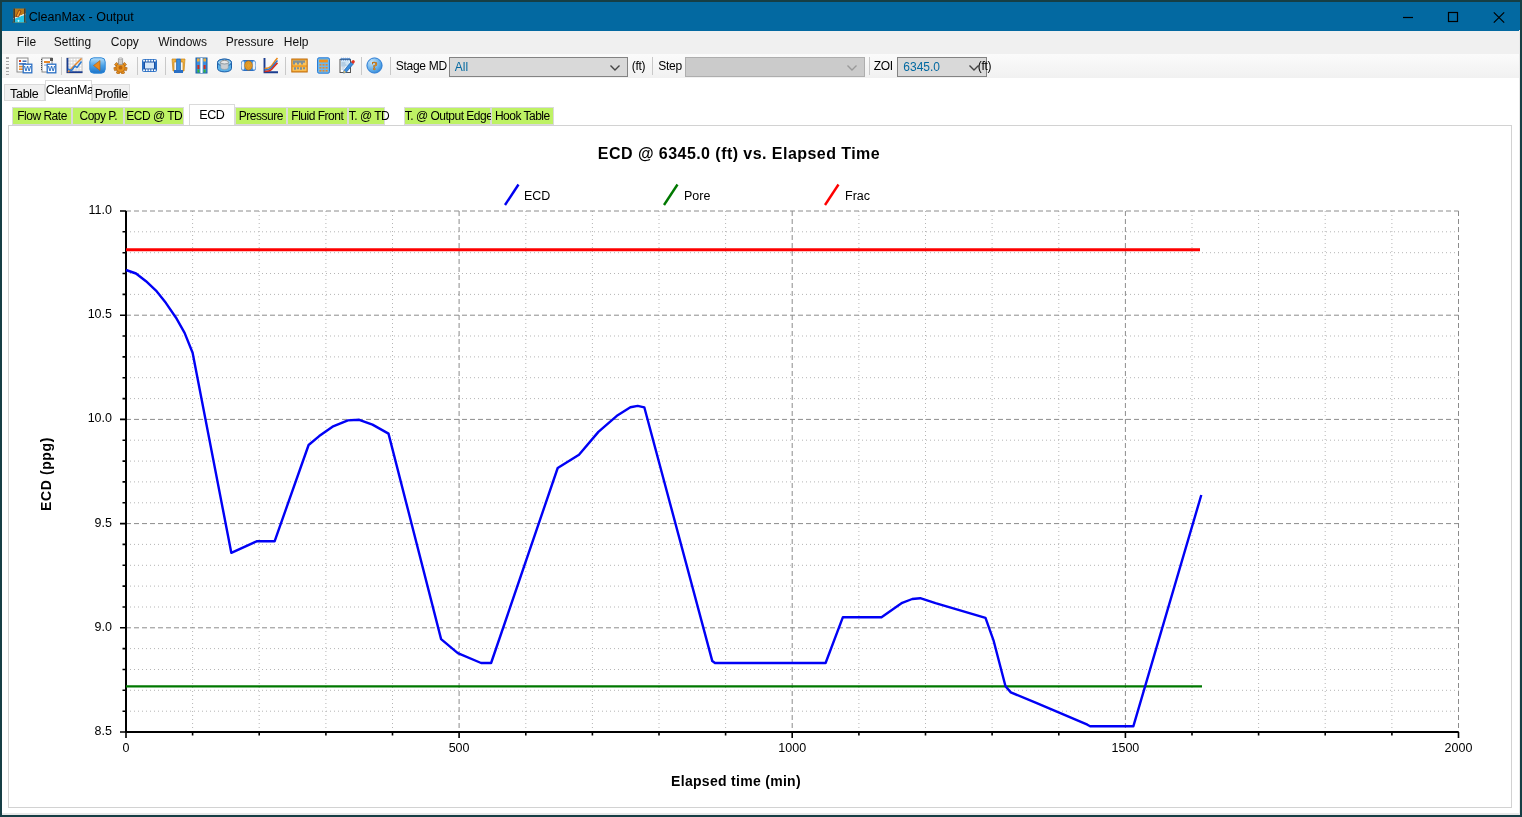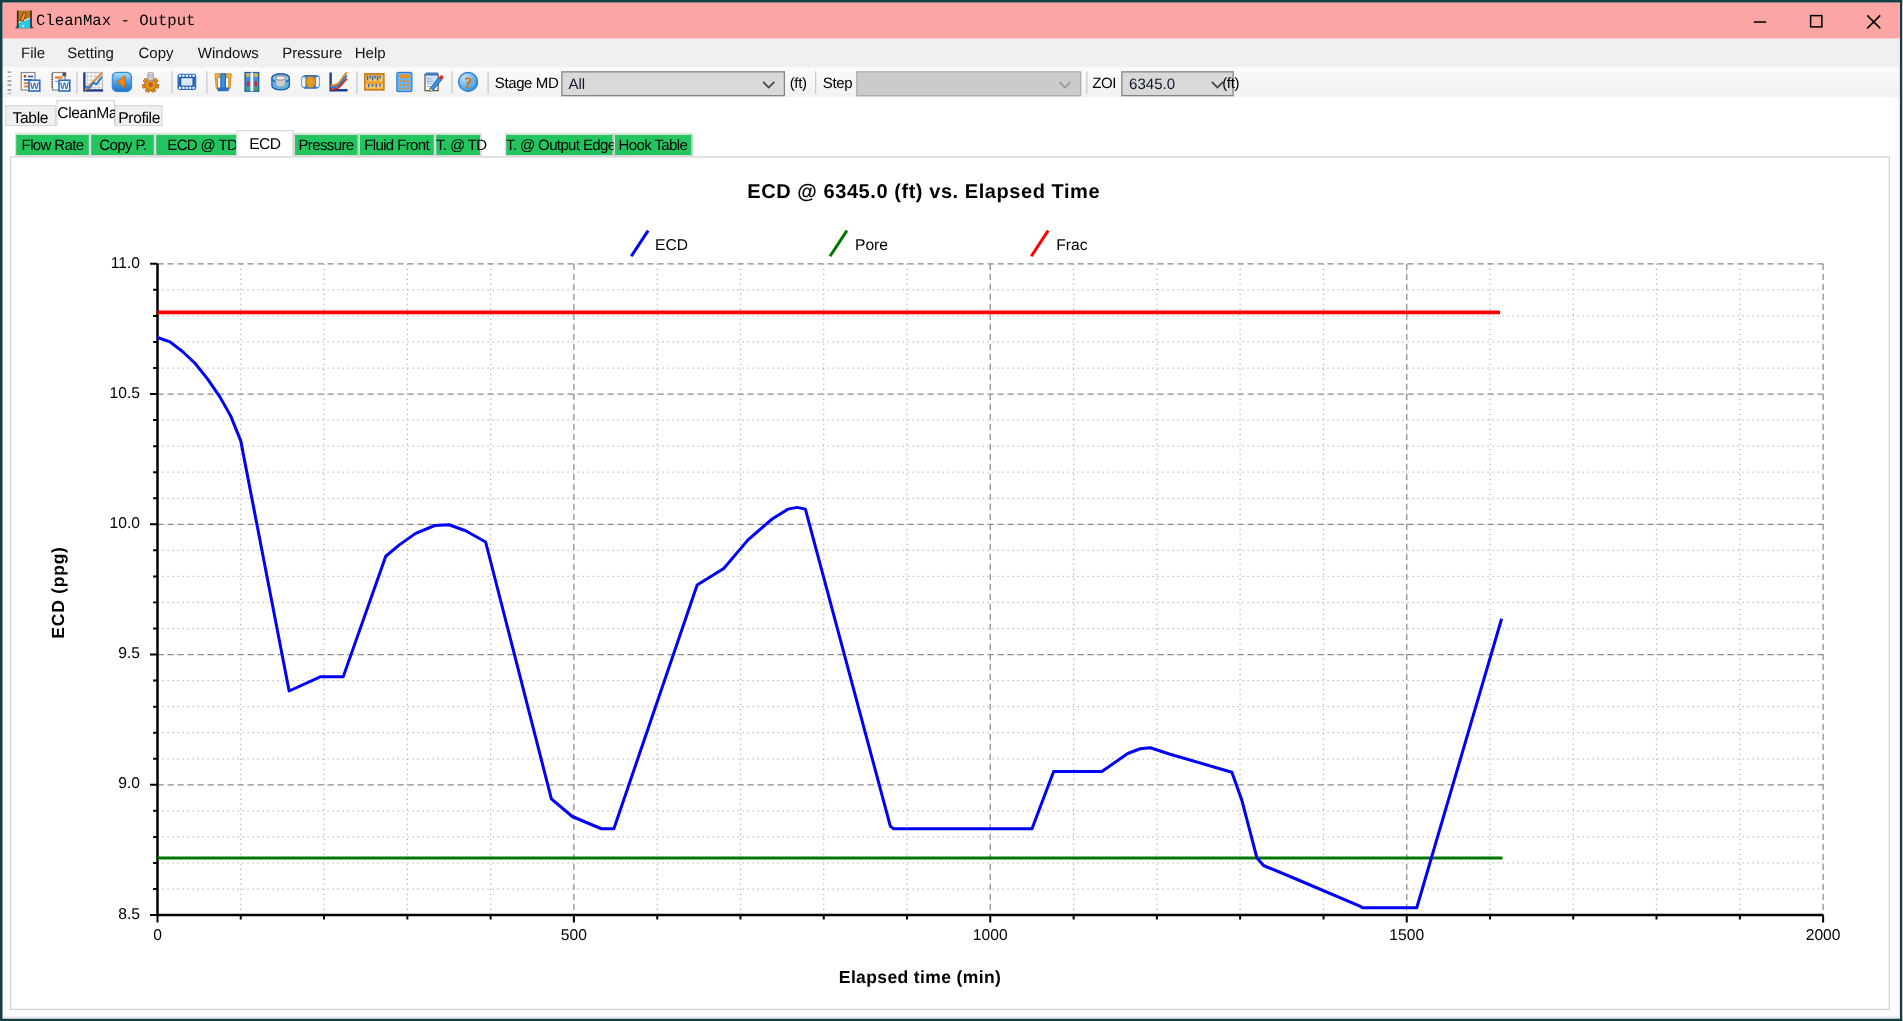--- a/index.html
+++ b/index.html
@@ -4,42 +4,42 @@
 * { margin:0; padding:0; box-sizing:border-box; }
 html,body { width:1522px; height:817px; overflow:hidden; }
 body { font-family:"Liberation Sans",sans-serif; position:relative; background:#fff; }
 .abs { position:absolute; }
 #frame-t { left:0; top:0; width:1522px; height:1.5px; background:#163e45; }
 #frame-l { left:0; top:0; width:1.8px; height:817px; background:#163e45; }
 #frame-r { right:0; top:0; width:2px; height:817px; background:#163e45; }
 #frame-b { left:0; bottom:0; width:1522px; height:2.5px; background:#163e45; }
 #frame-r2 { right:2px; top:30px; width:1.5px; height:785px; background:#e9e9e9; }
 #frame-b2 { left:2px; bottom:2.5px; width:1518px; height:1.2px; background:#e9e9e9; }
-#titlebar { left:1.8px; top:1.5px; width:1518px; height:29px; background:#fca5a5;font-family:Liberation Mono, monospace; }
+#titlebar { left:1.8px; top:1.5px; width:1518px; height:29px; background:#0369a1; }
 #titlebar .txt { position:absolute; left:27px; top:8px; font-size:12.5px; color:#000; }
 #titlebar .ico { position:absolute; left:9px; top:6px; }
 #wbtns { position:absolute; left:1391.5px; top:0; }
 #menubar { left:1.8px; top:30.5px; width:1518px; height:23.5px; background:#f0f0f0; }
 #menubar span { position:absolute; top:4.5px; font-size:12px; color:#111; }
 #toolbar { left:1.8px; top:54px; width:1518px; height:24px; background:linear-gradient(#fbfbfb,#f1f1f1); }
 .tico { position:absolute; top:3px; width:17px; height:17px; }
 .tsep { position:absolute; top:3px; width:1px; height:18px; background:#c9c9c9; }
 #grip { position:absolute; left:4px; top:3px; width:3px; height:18px;
   background-image:repeating-linear-gradient(#a9a9a9 0 1.5px, transparent 1.5px 3.5px); }
 .tlabel { position:absolute; top:5px; font-size:12px; letter-spacing:-0.3px; color:#000; }
 .combo { position:absolute; top:3px; height:20px; background:#d9d9d9; border:1px solid #838383;
-  font-size:12px; color:#0f172a; line-height:19px; padding-left:5px; white-space:nowrap; }
+  font-size:12px; color:#0369a1; line-height:19px; padding-left:5px; white-space:nowrap; }
 .combo .cv { position:absolute; right:6px; top:6px; line-height:0; } .combo .cv svg { display:block; }
 .combo.dis { background:#cbcbcb; border-color:#aeaeae; }
 #tabs1 { left:1.8px; top:78px; width:1518px; height:23px; background:#fff; }
 .tab { position:absolute; top:5.5px; height:17.5px; background:#f0f0f0; border:1px solid #dadada;
   border-bottom:1px solid #dadada; font-size:12.5px; letter-spacing:-0.3px; text-align:center; line-height:18px; color:#000; white-space:nowrap; overflow:visible; }
 .tab.sel { top:2.4px; height:20.6px; background:#fff; border-bottom:none; line-height:19px; }
 #tabs2 { left:1.8px; top:101px; width:1518px; height:24px; background:#fff; }
-.tab2 { position:absolute; top:6px; height:17.5px; background:#22c55e; border:1px solid #dadada;
+.tab2 { position:absolute; top:6px; height:17.5px; background:#bef264; border:1px solid #dadada;
   font-size:12px; letter-spacing:-0.5px; text-align:center; line-height:17px; color:#000; white-space:nowrap; overflow:visible; }
 .tab2.sel2 { top:3px; height:23.5px; background:#fff; border-bottom:none; line-height:20px; font-size:12.5px; }
 #panel { left:8px; top:125px; width:1503.5px; height:682.5px; background:#fff; border:1px solid #d2d2d2; }
 </style></head>
 <body>
 <div class="abs" id="titlebar">
   <span class="ico"><svg width="17" height="17" viewBox="0 0 17 17" xmlns="http://www.w3.org/2000/svg">
         <path d="M1 14.5 3 12h11l2 2.5z" fill="#4a423a"></path>
         <rect x="2.5" y="0.5" width="12" height="14" fill="#b8791a"></rect>
         <path d="M2.5 14.5v-4l12-4.5v8.5z" fill="#28c8e8"></path>
@@ -250,21 +250,21 @@
   <span class="tlabel" style="left:976px;font-size:12px">(ft)</span>
 </div>
 <div class="abs" id="tabs1">
     <div class="tab" style="left:2px;width:41px">Table</div>
     <div class="tab sel" style="left:43px;width:47.5px">CleanMax</div>
     <div class="tab" style="left:90.5px;width:38.0px">Profile</div>
   </div>
 <div class="abs" id="tabs2">
     <div class="tab2" style="left:10px;width:60.5px">Flow Rate</div>
     <div class="tab2" style="left:70.5px;width:52.0px">Copy P.</div>
-    <div class="tab2" style="left:122.5px;width:75px">ECD @ TD</div>
+    <div class="tab2" style="left:122.5px;width:60px">ECD @ TD</div>
     <div class="tab2 sel2" style="left:187px;width:46px">ECD</div>
     <div class="tab2" style="left:233px;width:52px">Pressure</div>
     <div class="tab2" style="left:285px;width:61px">Fluid Front</div>
     <div class="tab2" style="left:346px;width:37px">T. @ TD</div>
     <div class="tab2" style="left:402px;width:87px">T. @ Output Edge</div>
     <div class="tab2" style="left:489px;width:63px">Hook Table</div>
   </div>
 <div class="abs" id="panel"><svg id="chart" width="1503" height="682" viewBox="0 0 1503 682" xmlns="http://www.w3.org/2000/svg" font-family="Liberation Sans, sans-serif">
       <path d="M117.0 585.2H1449.5 M117.0 564.3H1449.5 M117.0 543.5H1449.5 M117.0 522.6H1449.5 M117.0 481.0H1449.5 M117.0 460.1H1449.5 M117.0 439.3H1449.5 M117.0 418.4H1449.5 M117.0 376.8H1449.5 M117.0 355.9H1449.5 M117.0 335.1H1449.5 M117.0 314.2H1449.5 M117.0 272.6H1449.5 M117.0 251.7H1449.5 M117.0 230.9H1449.5 M117.0 210.0H1449.5 M117.0 168.4H1449.5 M117.0 147.5H1449.5 M117.0 126.7H1449.5 M117.0 105.8H1449.5 M183.6 85.0V606.0 M250.2 85.0V606.0 M316.9 85.0V606.0 M383.5 85.0V606.0 M516.8 85.0V606.0 M583.4 85.0V606.0 M650.0 85.0V606.0 M716.6 85.0V606.0 M849.9 85.0V606.0 M916.5 85.0V606.0 M983.1 85.0V606.0 M1049.8 85.0V606.0 M1183.0 85.0V606.0 M1249.6 85.0V606.0 M1316.2 85.0V606.0 M1382.9 85.0V606.0" stroke="#b5b5b5" stroke-width="1" fill="none" stroke-dasharray="1 3"></path>
       <path d="M117.0 501.8H1449.5 M117.0 397.6H1449.5 M117.0 293.4H1449.5 M117.0 189.2H1449.5 M117.0 85.0H1449.5 M450.1 85.0V606.0 M783.2 85.0V606.0 M1116.4 85.0V606.0 M1449.5 85.0V606.0" stroke="#8c8c8c" stroke-width="1" fill="none" stroke-dasharray="5 3"></path>

